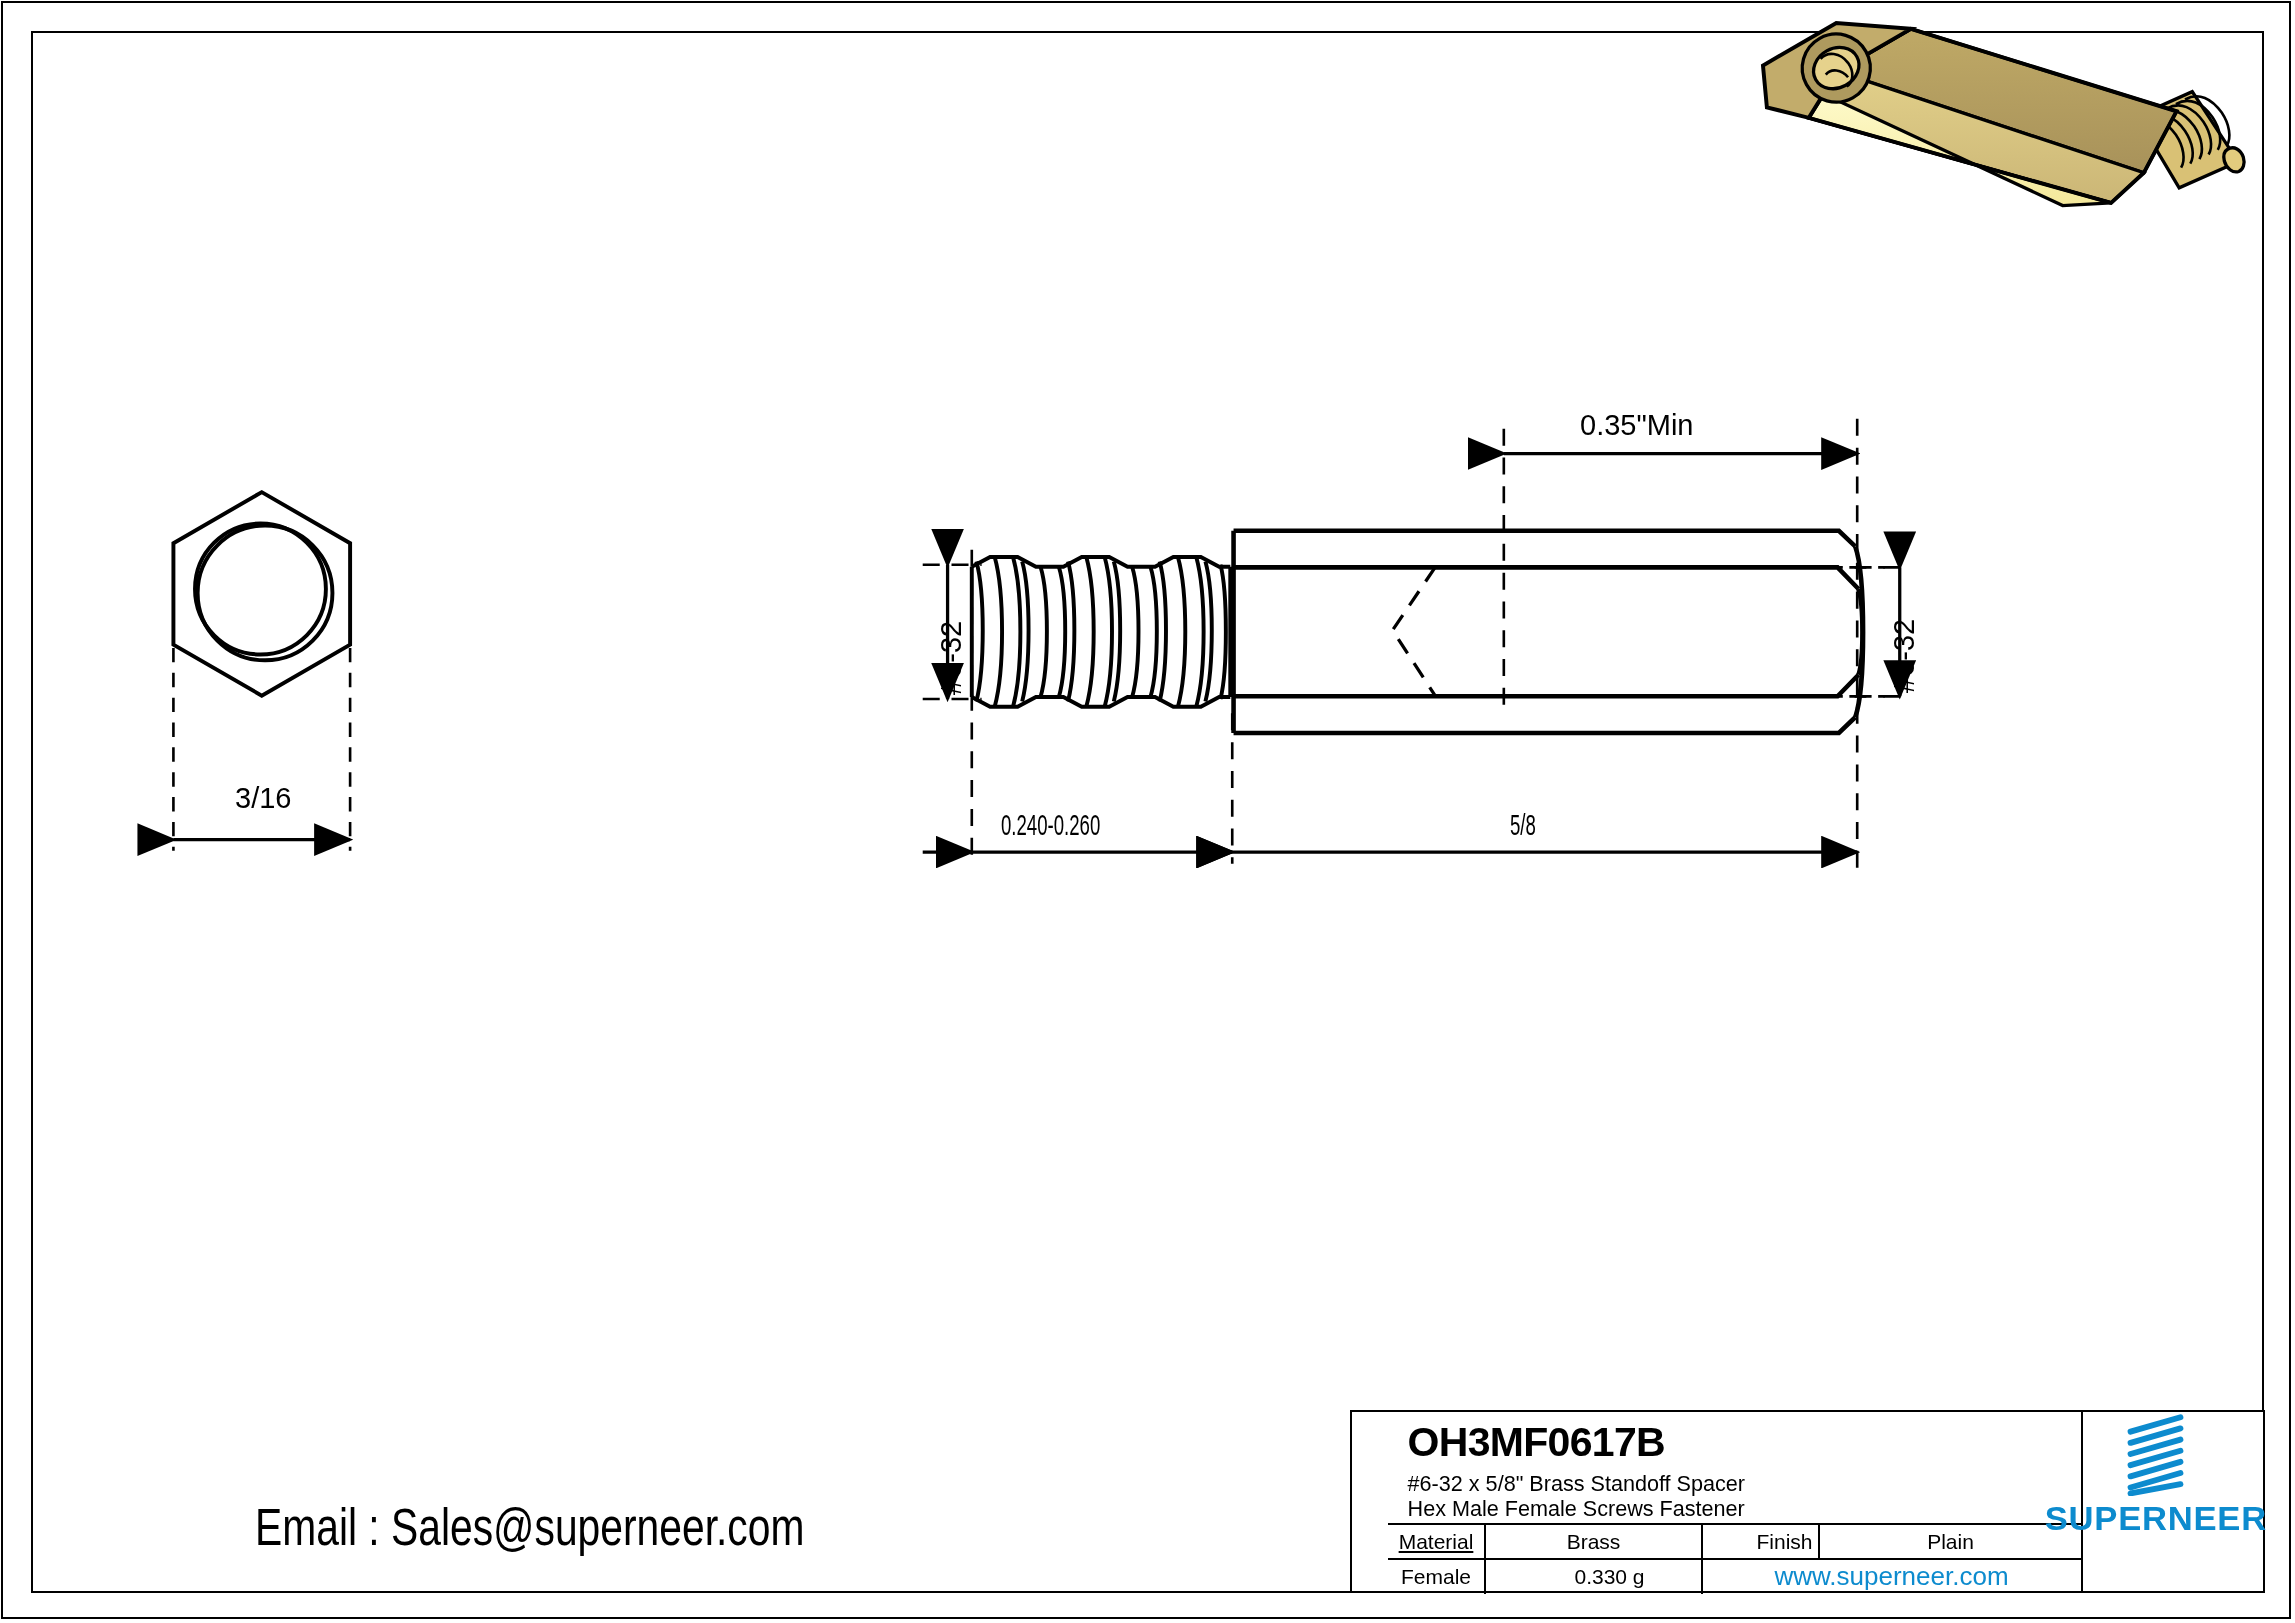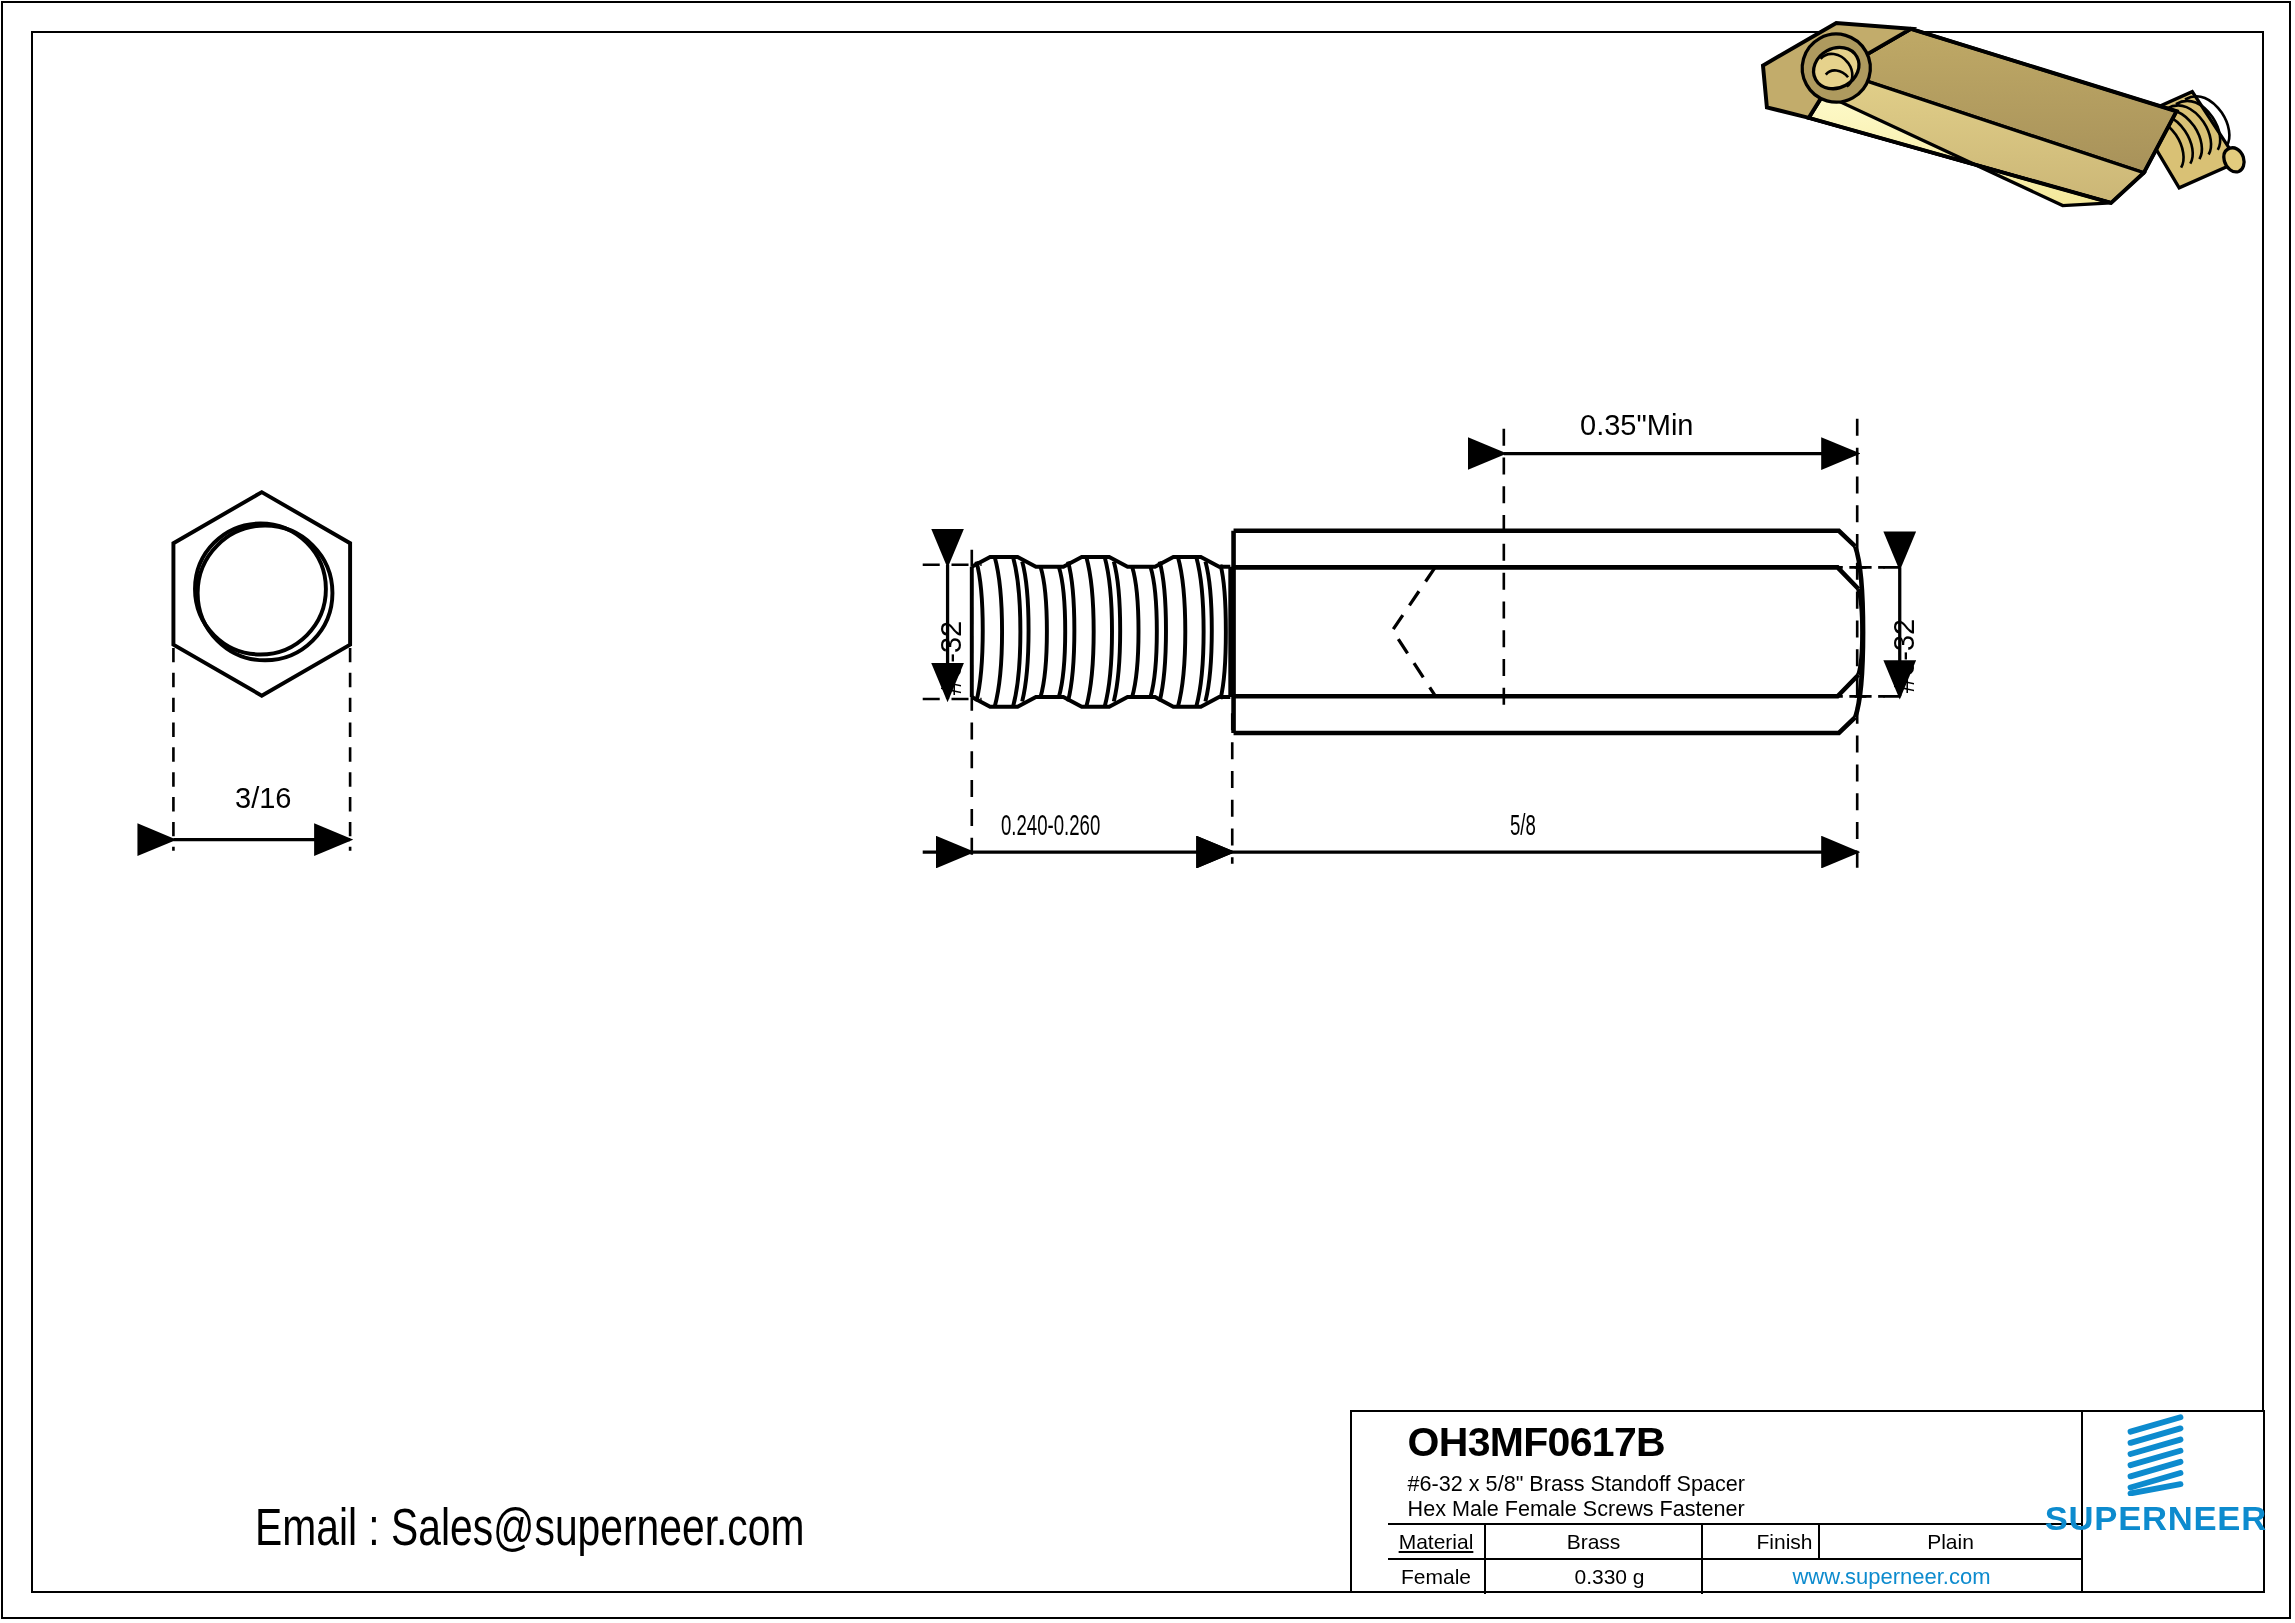--- a/index.html
+++ b/index.html
@@ -48,21 +48,21 @@
   .tb-row2{top:147px;}
   .tb-cell{display:flex;align-items:center;justify-content:center;box-sizing:border-box;
       border-right:2px solid #000;font-size:21px;white-space:nowrap;}
   .tb-cell.last{border-right:none;}
   .c-mat-lab{width:98px;text-decoration:underline;}
   .c-mat-val{width:217px;}
   .c-fin-lab{width:117px;padding-left:48px;}
   .c-fin-val{width:261px;}
   .c-w-lab{width:98px;}
   .c-w-val{width:217px;padding-left:32px;}
-  .c-url{width:377px;color:#0d8bce;font-size:22px;}
+  .c-url{width:377px;color:#0d8bce;font-size:26px;}
 
   .logo-mark{width:79px;height:84px;margin-bottom:3.9px;}
   .logo-word{font-size:33px;font-weight:bold;color:#0d8bce;letter-spacing:0.7px;
       transform:scaleX(1.05);transform-origin:center;}
 </style>
 </head>
 <body>
 
 <div id="sheet">
 

